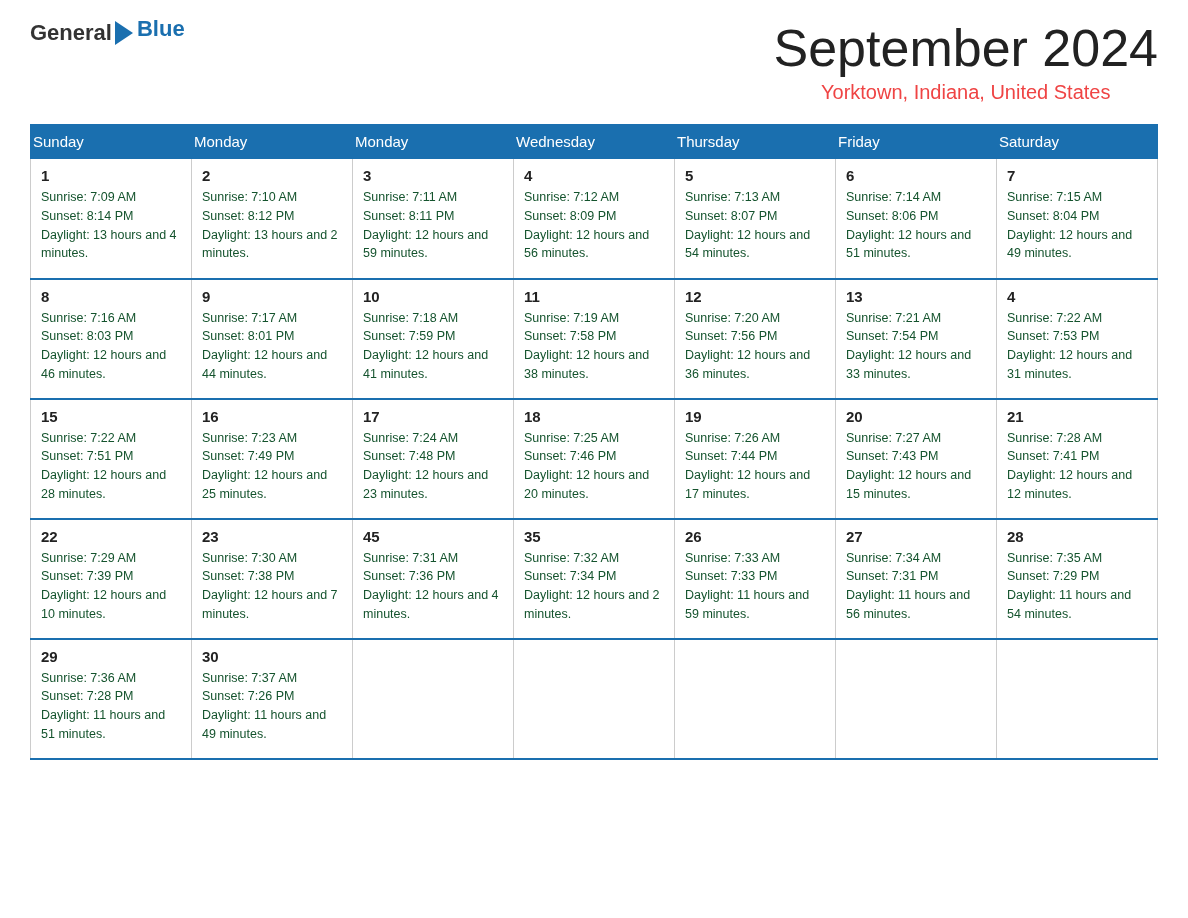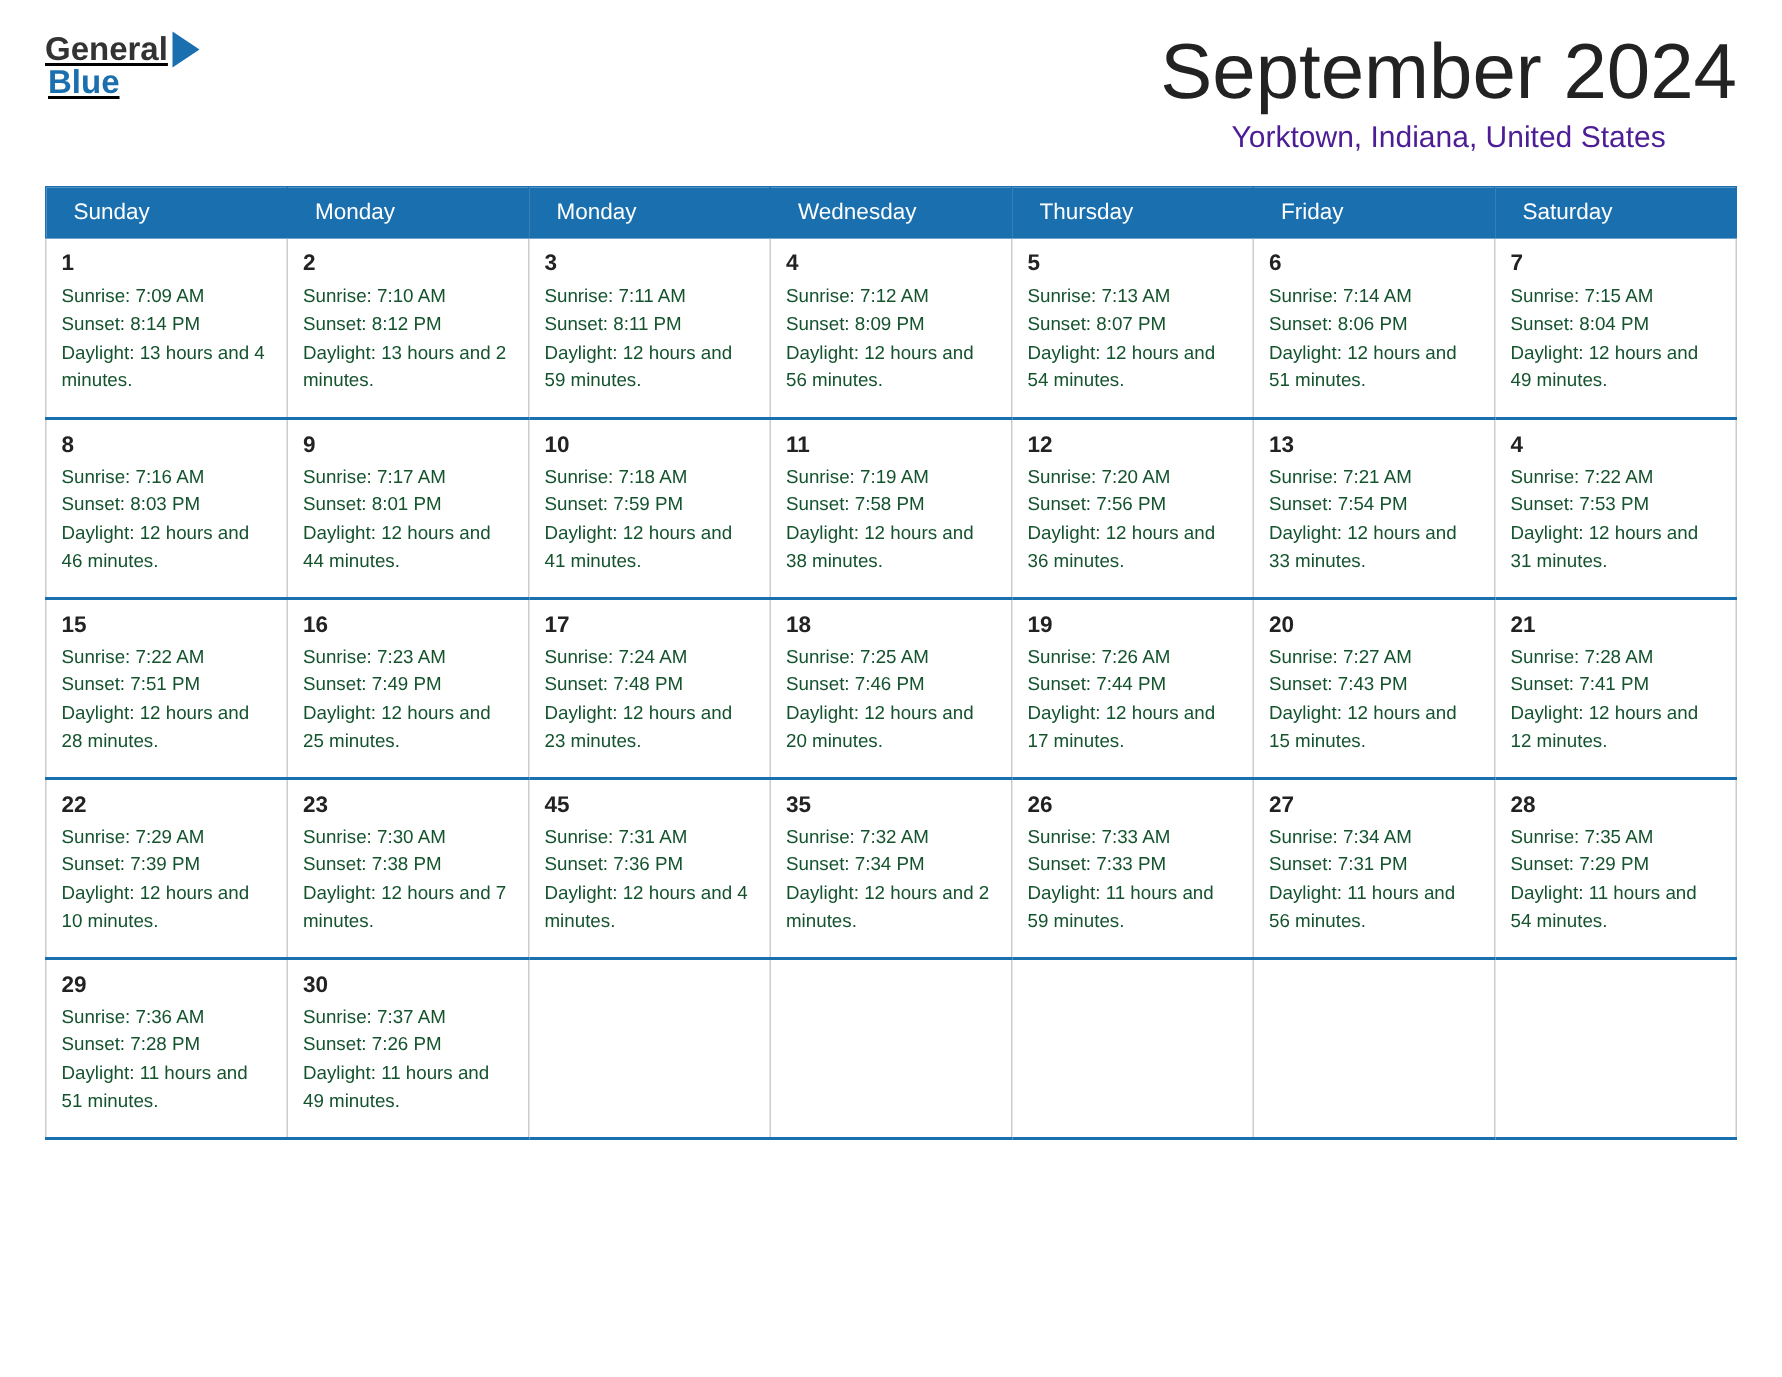--- a/index.html
+++ b/index.html
@@ -11,23 +11,22 @@
       padding: 20px 30px;
     }
     .header-area {
       display: flex;
       justify-content: space-between;
       align-items: flex-start;
       margin-bottom: 20px;
     }
     .logo {
       display: flex;
-      flex-direction: column;
+      flex-direction: row;
       align-items: flex-start;
-      text-decoration: underline;
     }
     .logo-text {
       display: flex;
       align-items: center;
       font-size: 22px;
       font-weight: bold;
       color: #333;
     }
     .logo-general {
       color: #333;
@@ -46,33 +45,33 @@
       text-align: center;
     }
     .month-title {
       font-size: 52px;
       font-weight: normal;
       color: #222;
       line-height: 1.1;
     }
     .location-title {
       font-size: 20px;
-      color: #4c1d95;
+      color: #ef4444;
       margin-top: 4px;
     }
     table {
       width: 100%;
       border-collapse: collapse;
       table-layout: fixed;
     }
     th {
       background-color: #1a6faf;
       color: #fff;
       text-align: left;
-      padding: 8px 18px;
+      padding: 8px 2px;
       font-size: 15px;
       font-weight: normal;
       border: 1px solid #1a6faf;
     }
     td {
       vertical-align: top;
       padding: 8px 10px;
       border: 1px solid #ccc;
       font-size: 13px;
       color: #333;

